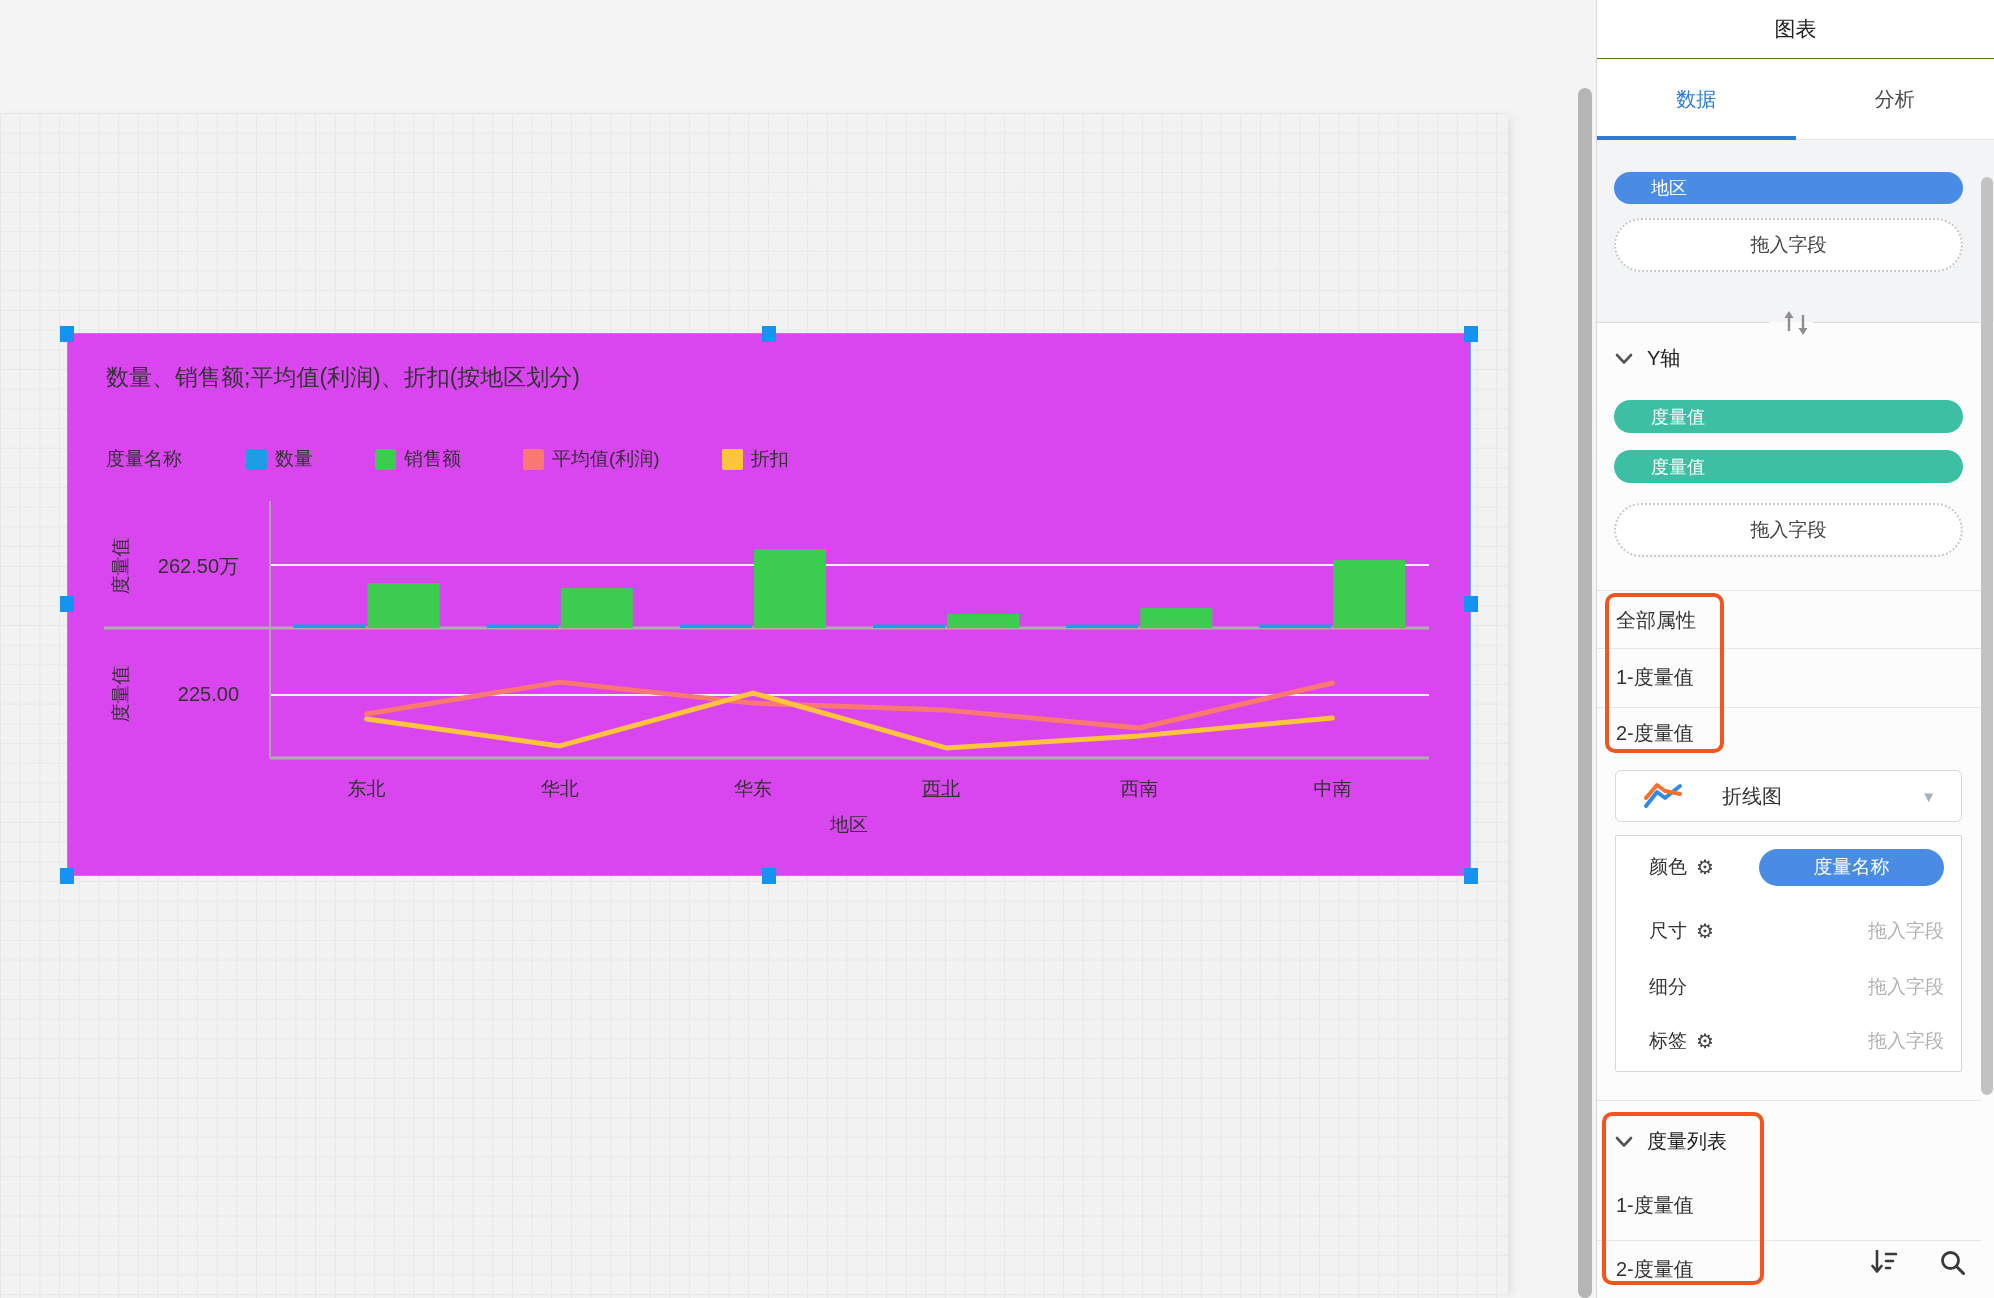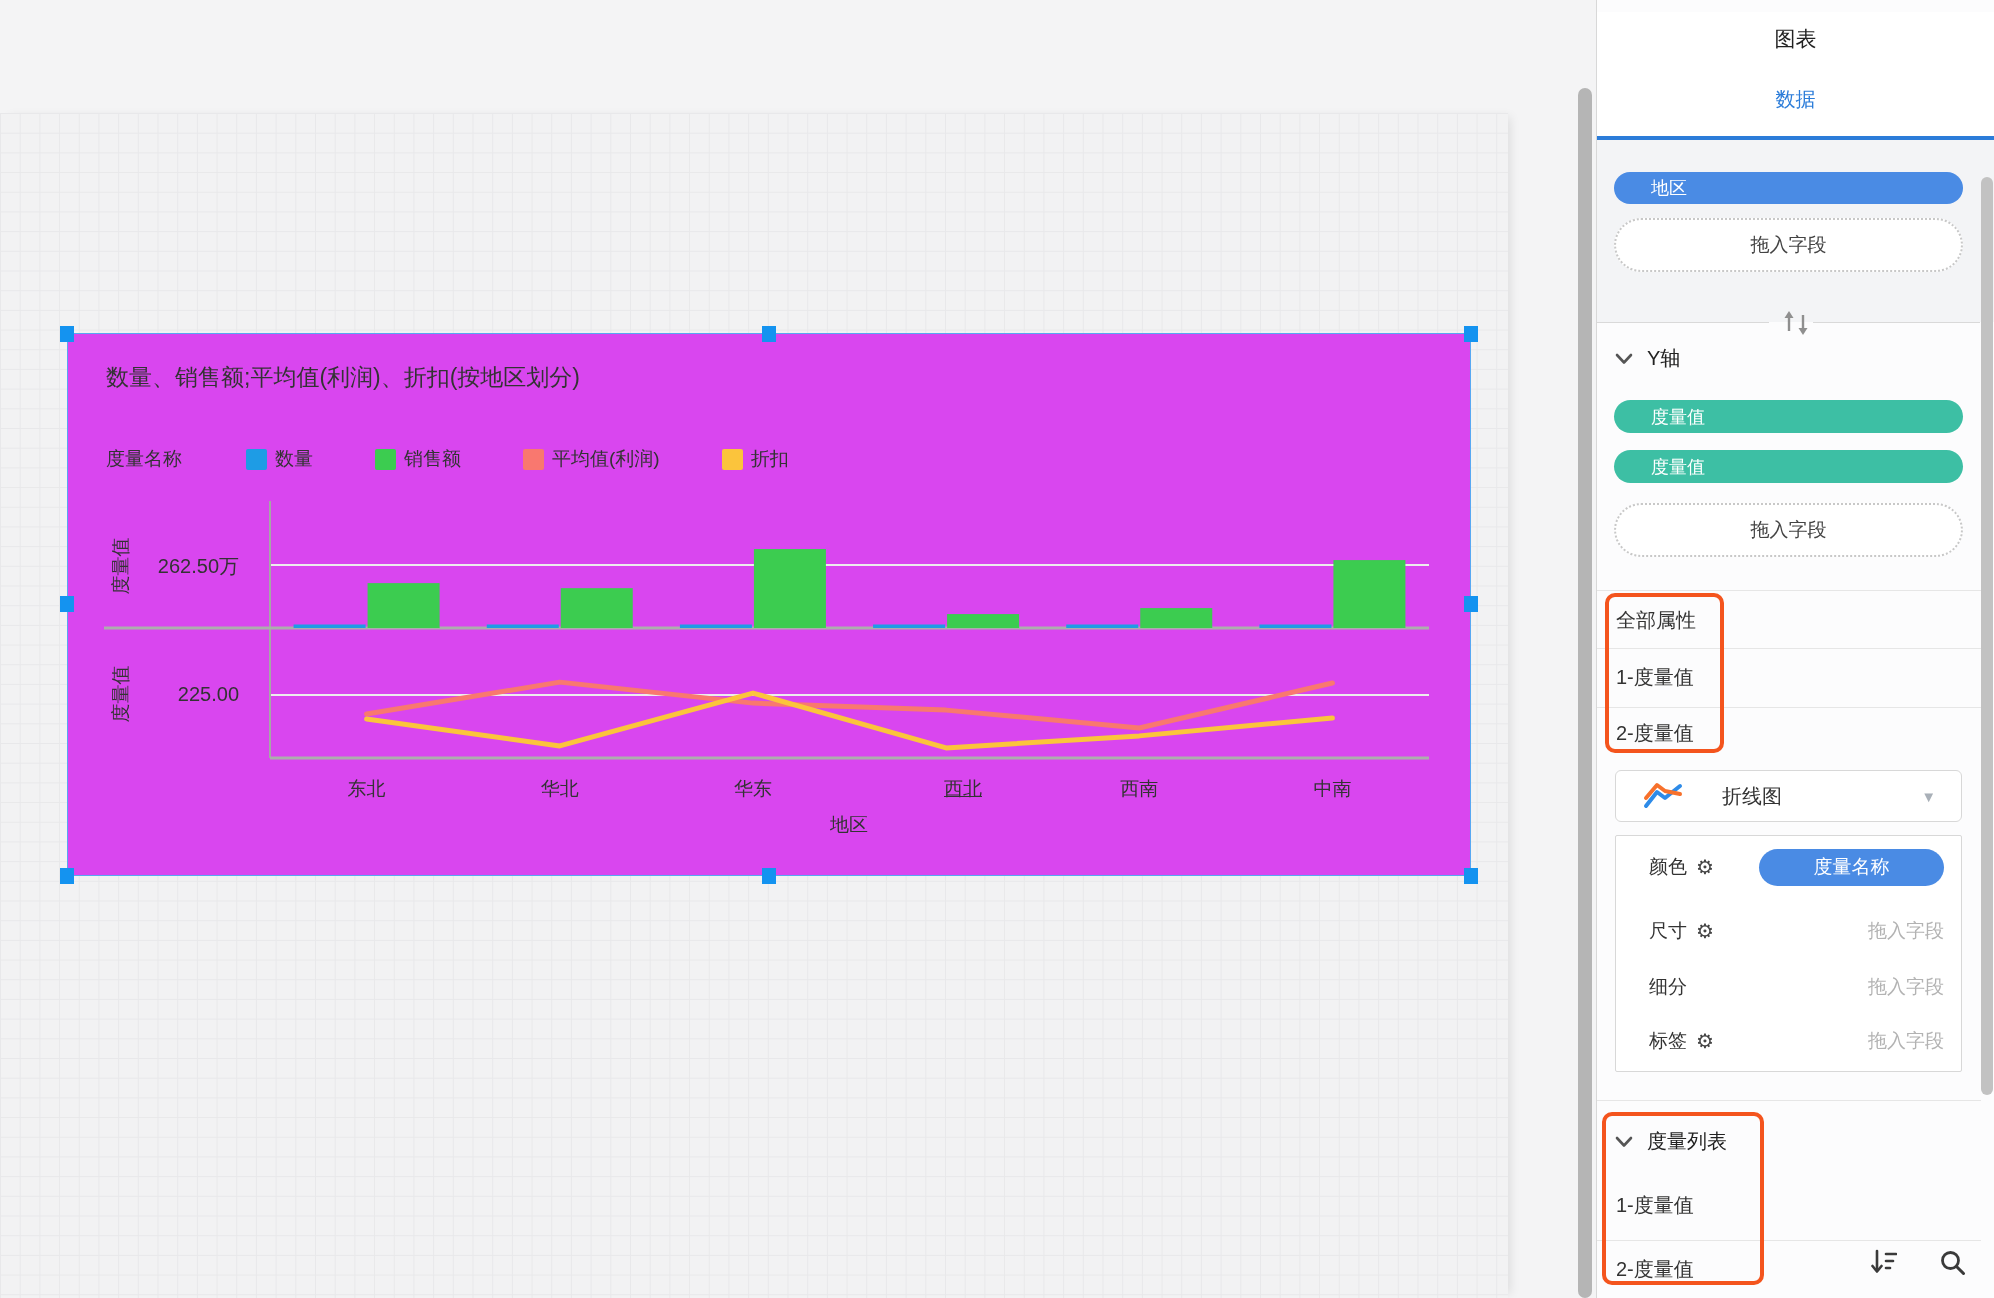--- a/index.html
+++ b/index.html
@@ -51,22 +51,22 @@
   }
   .xtick { position:absolute; width:120px; margin-left:-60px; text-align:center; font-size:19px; color:#333; top:442px; }
   .xaxis-title { position:absolute; left:781px; top:478px; transform:translateX(-50%); font-size:19px; color:#333; }
 
   
   .panel {
     position:absolute; left:1596px; top:0; width:398px; height:1298px;
     background:#fcfcfd; border-left:1px solid #d8d8d8;
   }
   .panel-header {
-    position:absolute; left:0; top:12px; width:100%; height:59px; background:#fff;
-    border-bottom:6px solid #4d7c0f; display:flex; align-items:center; justify-content:center;
+    position:absolute; left:0; top:0; width:100%; height:59px; background:#fff;
+    border-bottom:1px solid #4d7c0f; display:flex; align-items:center; justify-content:center;
     font-size:21px; font-weight:500; color:#222;
   }
   .panel-tabs {
     position:absolute; left:0; top:59px; width:100%; height:81px; background:#fff;
     border-bottom:1px solid #e6e6e6; display:flex;
   }
   .panel-tab {
     flex:1; display:flex; align-items:center; justify-content:center;
     font-size:20px; color:#4a4a4a; position:relative; cursor:pointer;
   }
@@ -183,40 +183,41 @@
 
   <div class="yaxis-label" style="top:232px;">度量值</div>
   <div class="ytick" style="top:219px;">262.50万</div>
   <div class="yaxis-label" style="top:360px;">度量值</div>
   <div class="ytick" style="top:349px;">225.00</div>
   <div class="xaxis-title">地区</div>
   <div id="xticks">
       <span class="xtick" style="left: 298.583px;">东北</span>
       <span class="xtick" style="left: 491.75px;">华北</span>
       <span class="xtick" style="left: 684.917px;">华东</span>
-      <span class="xtick" style="left: 895px; text-decoration: underline;">西北</span>
+      <span class="xtick" style="left: 873px; text-decoration: underline;">西北</span>
       <span class="xtick" style="left: 1071.25px;">西南</span>
       <span class="xtick" style="left: 1264.42px;">中南</span>
     </div>
 </div>
 
 <div class="handle" style="left:60px;  top:326px;"></div>
 <div class="handle" style="left:762px; top:326px;"></div>
 <div class="handle" style="left:1464px;top:326px;"></div>
 <div class="handle" style="left:60px;  top:596px;"></div>
 <div class="handle" style="left:1464px;top:596px;"></div>
 <div class="handle" style="left:60px;  top:868px;"></div>
 <div class="handle" style="left:762px; top:868px;"></div>
 <div class="handle" style="left:1464px;top:868px;"></div>
 
 <div class="panel">
   <div class="panel-header">图表</div>
 
   <div class="panel-tabs">
     <div class="panel-tab active">数据</div>
+    <div class="panel-tab">分析</div>
   </div>
 
   <div class="sec-x"></div>
   <div class="pill blue" style="top:172px;">地区</div>
   <div class="drop-zone" style="top:218px;">拖入字段</div>
 
   <div class="swap-divider" style="top:322px;">
     <div class="line" style="left:0; width:172px;"></div>
     <div class="line" style="left:216px; right:14px;"></div>
     <span class="swap-icon">

